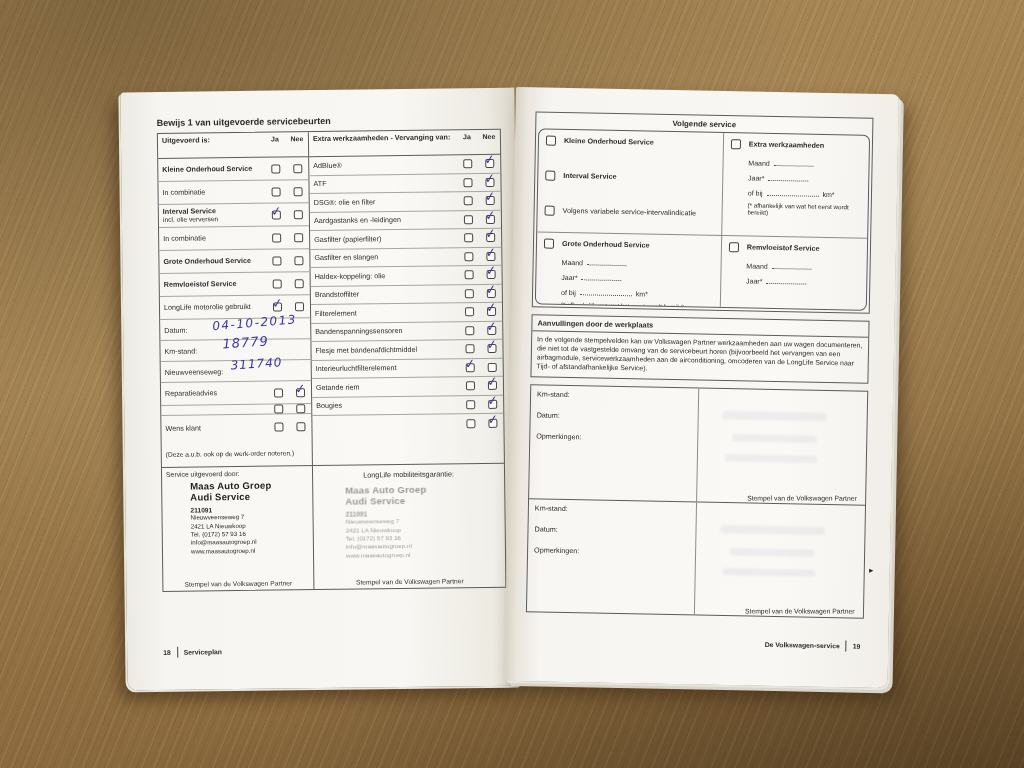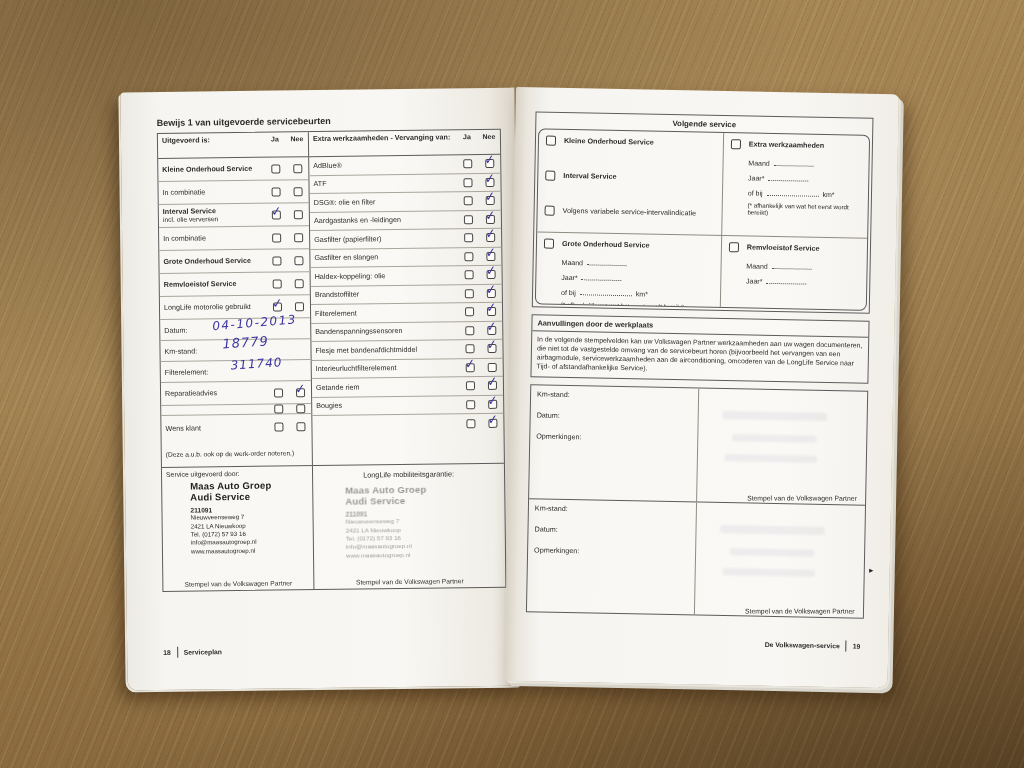--- a/index.html
+++ b/index.html
@@ -250,21 +250,21 @@
                   <span class="flabel">Datum:</span>
                   <span class="hand">04-10-2013</span>
                 </div>
 
                 <div class="frow">
                   <span class="flabel">Km-stand:</span>
                   <span class="hand">18779</span>
                 </div>
 
                 <div class="frow">
-                  <span class="flabel">Filterelement:</span>
+                  <span class="flabel">Nieuwveenseweg:</span>
                   <span class="hand">311740</span>
                 </div>
               </div>
 
             <div>
 
                 <div class="crow">
                   <span class="rlabel">Reparatieadvies</span>
                   <span class="cbcell">
                     <span class="cb"></span>

